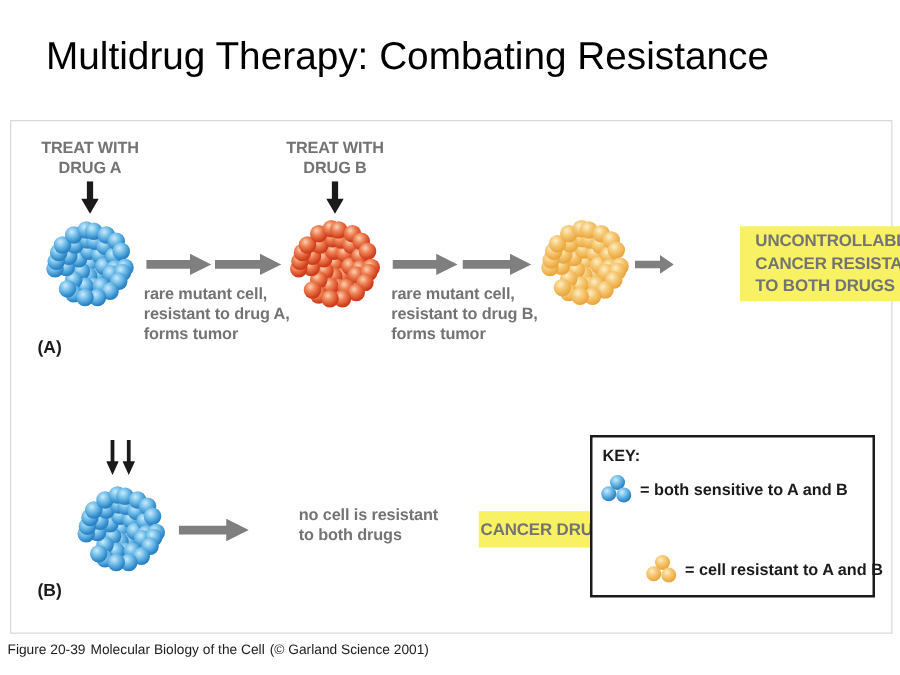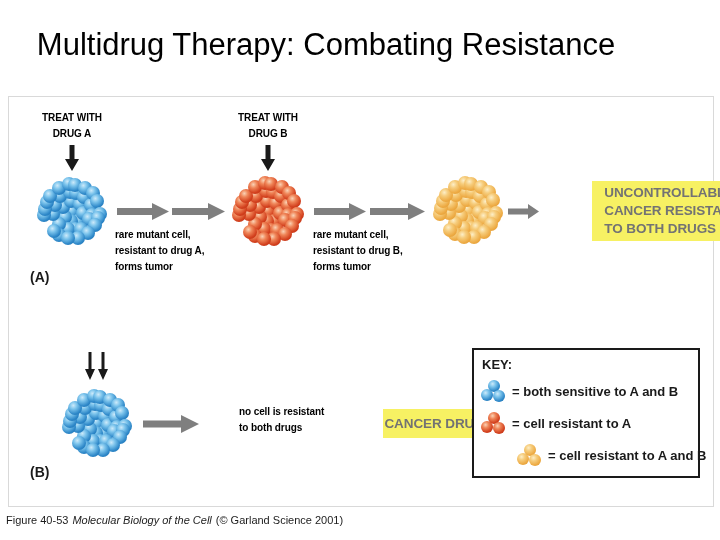--- a/index.html
+++ b/index.html
@@ -10,21 +10,21 @@
   .abs{position:absolute;}
   .slide-title{
     top:27px;left:0;width:652px;text-align:center;
     font-size:31px;font-weight:400;color:#000;letter-spacing:0;
   }
   .figure-frame{
     left:8px;top:96px;width:704px;height:409px;
     border:1px solid #d9d9d9;background:#ffffff;
   }
   .fig-label{
-    font-weight:700;font-size:10px;line-height:16px;color:#000000;
+    font-weight:700;font-size:13px;line-height:16px;color:#737373;
     white-space:pre-line;letter-spacing:-0.1px;
   }
   .center{text-align:center;}
   .panel-letter{font-weight:700;font-size:14px;color:#1a1a1a;}
   .cluster{position:absolute;}
   .ball{position:absolute;border-radius:50%;}
   .ball-blue{background:radial-gradient(circle at 38% 32%, #cdeafa 0%, #7cc4ec 28%, #2d87c8 66%, #1c6bab 100%);}
   .ball-red{background:radial-gradient(circle at 38% 32%, #fad2b5 0%, #ef8558 28%, #d23f1d 66%, #b33317 100%);}
   .ball-orange{background:radial-gradient(circle at 38% 32%, #fdeec7 0%, #f6cd7d 28%, #edaa43 66%, #d9952f 100%);}
   .arrow-gray{color:#7f7f7f;}
@@ -42,21 +42,21 @@
   .key-row{position:absolute;left:0;width:100%;height:26px;}
   .key-icon{position:absolute;left:7px;top:0;width:26px;height:24px;}
   .key-icon .ball{width:12px;height:12px;}
   .kb1{left:7px;top:0;}
   .kb2{left:0px;top:9px;}
   .kb3{left:12px;top:10px;}
   .key-label{position:absolute;left:38px;top:4px;font-weight:700;font-size:13px;color:#1a1a1a;}
   .caption{
     left:6px;top:514px;font-size:11px;color:#1c1c1c;font-family:"Liberation Sans","DejaVu Sans",sans-serif;
   }
-  .caption .italic{font-style:italic;}
+  .caption .italic{}
   .caption span{margin-right:4px;}
 </style>
 </head>
 <body>
 
 <div class="slide">
 
   <div class="abs slide-title">Multidrug Therapy: Combating Resistance</div>
 
   <div class="abs figure-frame"></div>
@@ -299,36 +299,28 @@
 
     <div class="key-row" style="top:30px;">
       <span class="key-icon">
         <span class="ball ball-blue kb1"></span>
           <span class="ball ball-blue kb2"></span>
           <span class="ball ball-blue kb3"></span>
       </span>
       <span class="key-label">= both sensitive to A and B</span>
     </div>
 
-    <div class="key-row" style="top:62px;">
-      <span class="key-icon">
-        <span class="ball ball-red kb1"></span>
-          <span class="ball ball-red kb2"></span>
-          <span class="ball ball-red kb3"></span>
-      </span>
-      <span class="key-label">= cell resistant to A</span>
-    </div>
 
     <div class="key-row" style="top:94px;margin-left:36px;">
       <span class="key-icon">
         <span class="ball ball-orange kb1"></span>
           <span class="ball ball-orange kb2"></span>
           <span class="ball ball-orange kb3"></span>
       </span>
       <span class="key-label">= cell resistant to A and B</span>
     </div>
   </div>
 
   <div class="abs caption">
-    <span>Figure 40-53</span><span class="italic">Molecular Biology of the Cell</span><span>(© Garland Science 2001)</span>
+    <span>Figure 20-39</span><span class="italic">Molecular Biology of the Cell</span><span>(© Garland Science 2001)</span>
   </div>
 
 </div>
 
 </body></html>

